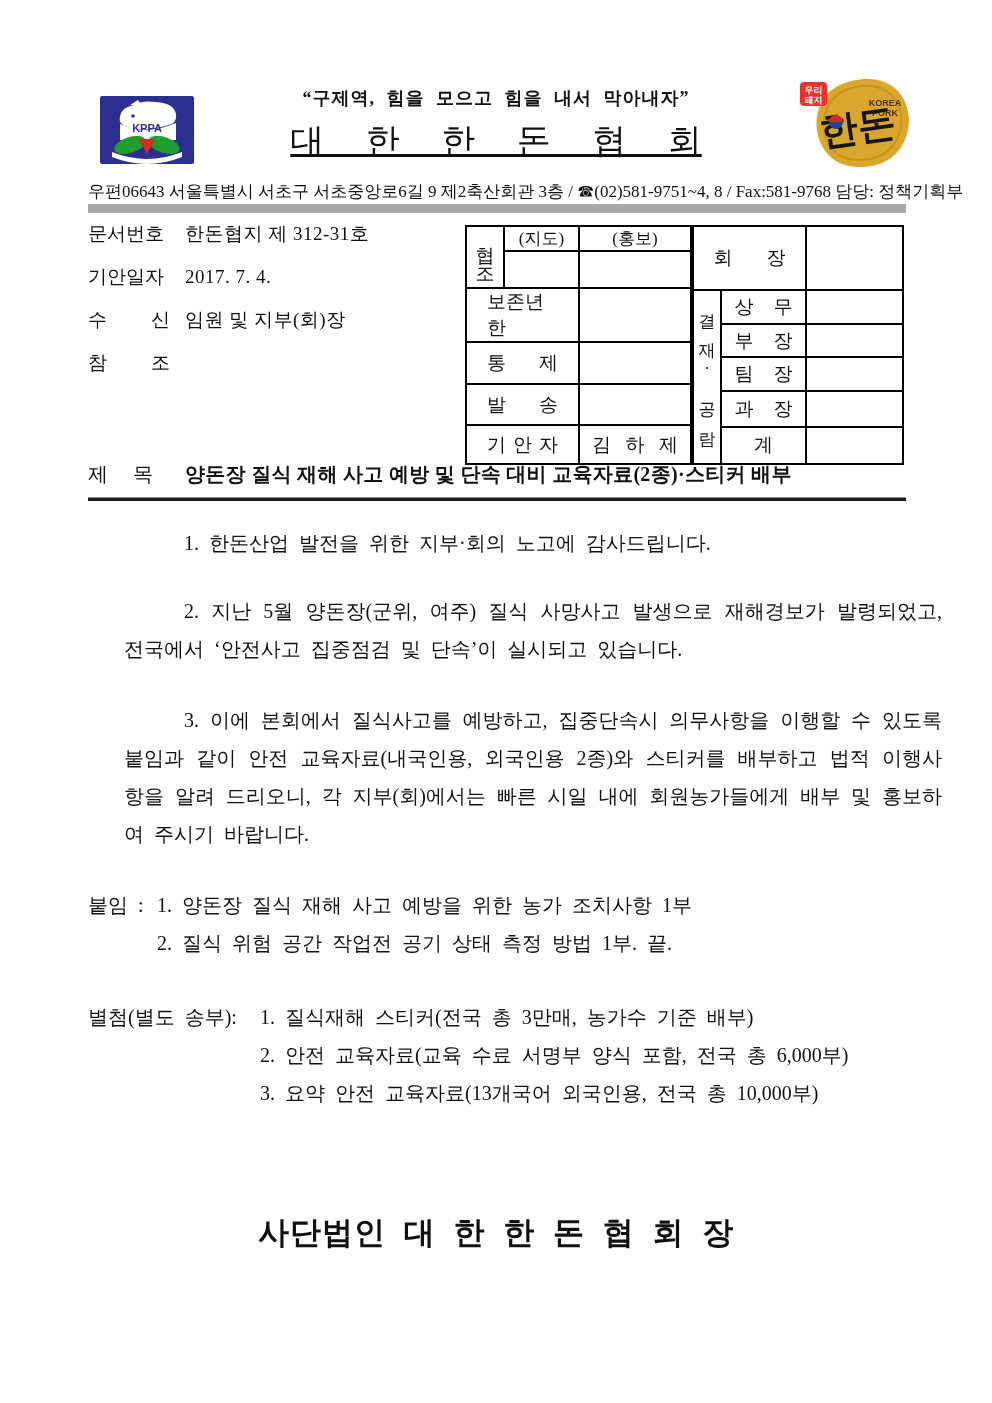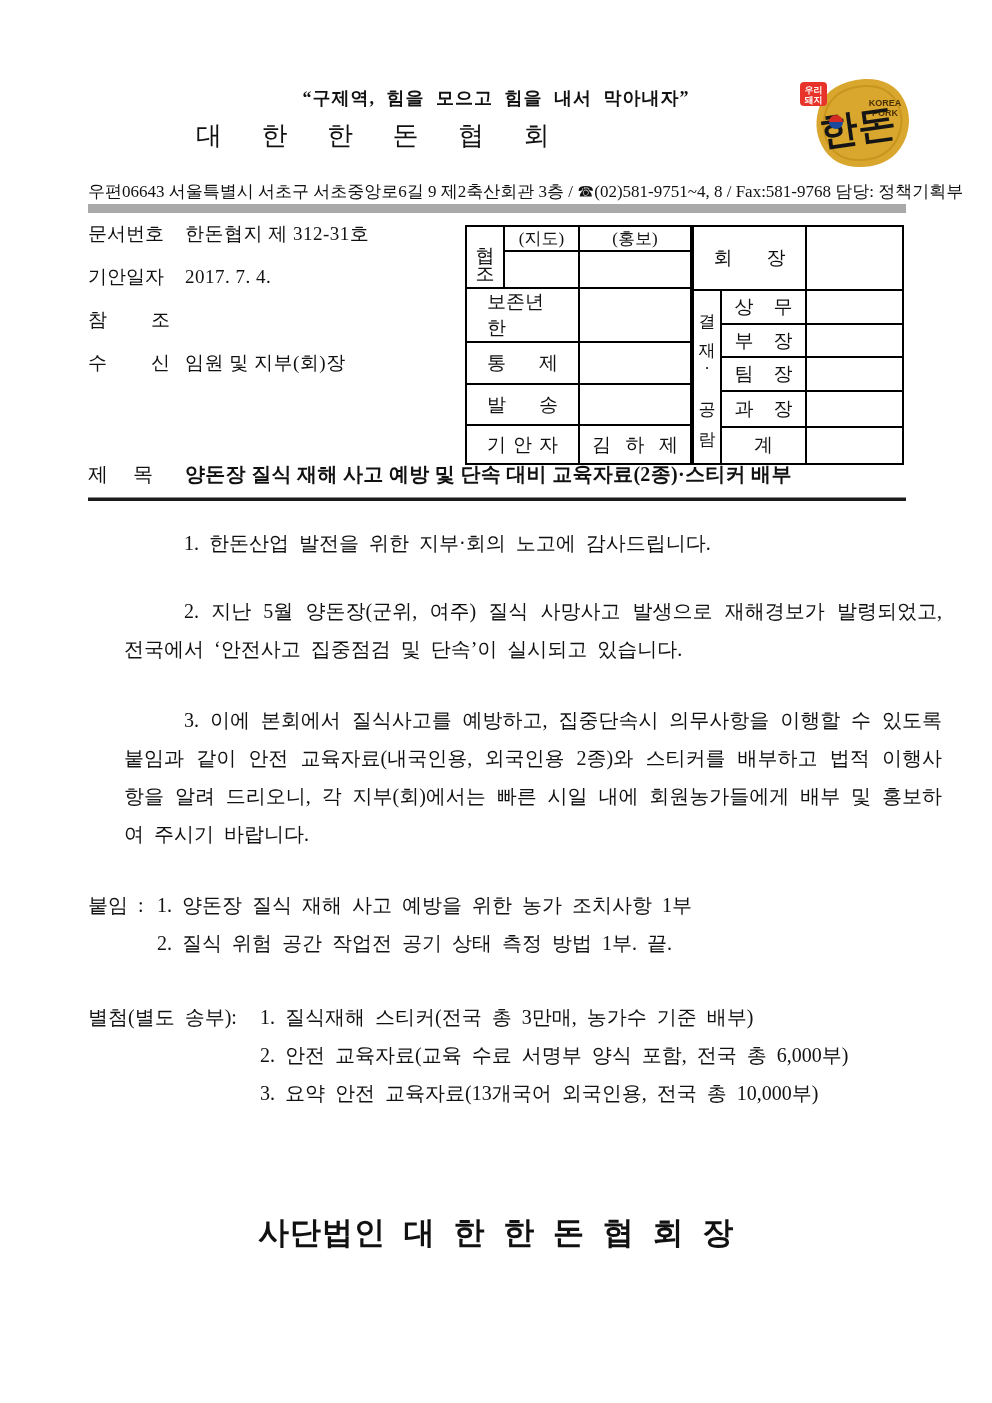--- a/index.html
+++ b/index.html
@@ -4,21 +4,21 @@
 <style>
   html,body{margin:0;padding:0;background:#e8e8e8;}
   .page{
     position:relative;width:992px;height:1403px;margin:0 auto;background:#ffffff;
     font-family:"Liberation Serif","DejaVu Serif",serif;color:#111;overflow:hidden;
   }
   .abs{position:absolute;}
 
   
   .slogan{left:196px;top:86px;width:600px;text-align:center;font-size:18px;font-weight:bold;word-spacing:6px;letter-spacing:1px;}
-  .doc-title{left:196px;top:118px;width:600px;text-align:left;font-size:26px;word-spacing:33px;font-weight:500;}
+  .doc-title{left:196px;top:118px;width:600px;text-align:center;font-size:34px;word-spacing:33px;font-weight:500;text-decoration:underline;}
   .address{left:88px;top:180px;width:818px;font-size:17px;text-align:justify;text-align-last:justify;white-space:nowrap;}
   .graybar{left:88px;top:204px;width:818px;height:9px;background:#a9a9a9;}
 
   
   .docinfo{left:88px;top:221px;width:370px;font-size:19px;}
   .docinfo .row{height:43px;line-height:26px;}
   .lab{display:inline-block;width:82px;text-align:justify;text-align-last:justify;vertical-align:top;}
   .val{display:inline-block;margin-left:15px;vertical-align:top;letter-spacing:.5px;}
 
   
@@ -51,20 +51,34 @@
   
   .sig{left:0;top:1212px;width:992px;text-align:center;font-size:31px;font-weight:bold;word-spacing:9px;letter-spacing:1px;}
 
   svg text{font-family:"Liberation Sans","DejaVu Sans",sans-serif;}
 </style>
 </head>
 <body>
 
 <div class="page">
 
+  <div class="abs" style="left:100px;top:96px;">
+    <svg width="94" height="68" viewBox="0 0 94 68">
+      <rect x="0" y="0" width="94" height="68" rx="2" fill="#2b2f90"></rect>
+      <path d="M20 26 Q18 12 34 9 Q42 4 56 6 Q74 7 76 18 Q77 25 72 28 Q55 34 38 33 Q24 32 20 26 Z" fill="#ffffff"></path>
+      <path d="M30 9 L38 4 L42 10 Z" fill="#ffffff"></path>
+      <circle cx="33" cy="20" r="1.8" fill="#2b2f90"></circle>
+      <path d="M20 28 Q46 40 76 27 L76 44 L20 44 Z" fill="#ffffff"></path>
+      <text x="47" y="36" font-size="11" font-weight="bold" fill="#2b2f90" text-anchor="middle">KPPA</text>
+      <ellipse cx="30" cy="49" rx="16" ry="8" fill="#1f9e2e" transform="rotate(-18 30 49)"></ellipse>
+      <ellipse cx="64" cy="49" rx="16" ry="8" fill="#1f9e2e" transform="rotate(18 64 49)"></ellipse>
+      <polygon points="39,43 55,43 47,58" fill="#e02820"></polygon>
+      <path d="M12 56 Q47 70 82 56 L82 61 Q47 75 12 61 Z" fill="#ffffff"></path>
+    </svg>
+  </div>
 
   <div class="abs slogan">“구제역, 힘을 모으고 힘을 내서 막아내자”</div>
   <div class="abs doc-title">대 한 한 돈 협 회</div>
 
   <div class="abs" style="left:798px;top:70px;">
     <svg width="122" height="104" viewBox="0 0 122 104">
       <path d="M66 9 Q95 8 106 30 Q116 50 106 72 Q94 96 64 97 Q36 98 24 76 Q14 57 22 35 Q32 12 66 9 Z" fill="#d9a62e"></path>
       <path d="M66 16 Q90 15 99 33 Q108 50 99 69 Q89 89 63 90 Q40 91 30 73 Q22 57 29 38 Q38 18 66 16 Z" fill="#d9a62e" stroke="#c8951f" stroke-width="2"></path>
       <text x="87" y="36" font-size="9" font-weight="bold" fill="#4a3000" text-anchor="middle">KOREA</text>
       <text x="87" y="46" font-size="9" font-weight="bold" fill="#4a3000" text-anchor="middle">PORK</text>
@@ -81,24 +95,24 @@
   <div class="abs graybar"></div>
 
   <div class="abs docinfo">
     <div class="row">
       <span class="lab">문서번호</span><span class="val">한돈협지 제 312-31호</span>
     </div>
     <div class="row">
       <span class="lab">기안일자</span><span class="val">2017. 7. 4.</span>
     </div>
     <div class="row">
+      <span class="lab">수 신</span><span class="val">임원 및 지부(회)장</span>
+    </div>
+    <div class="row">
       <span class="lab">참 조</span><span class="val"></span>
-    </div>
-    <div class="row">
-      <span class="lab">수 신</span><span class="val">임원 및 지부(회)장</span>
     </div>
   </div>
 
   <div class="abs apv">
     <table class="apt">
       <colgroup>
           <col style="width:38px">
           <col style="width:75px">
           <col style="width:112px">
         </colgroup>

